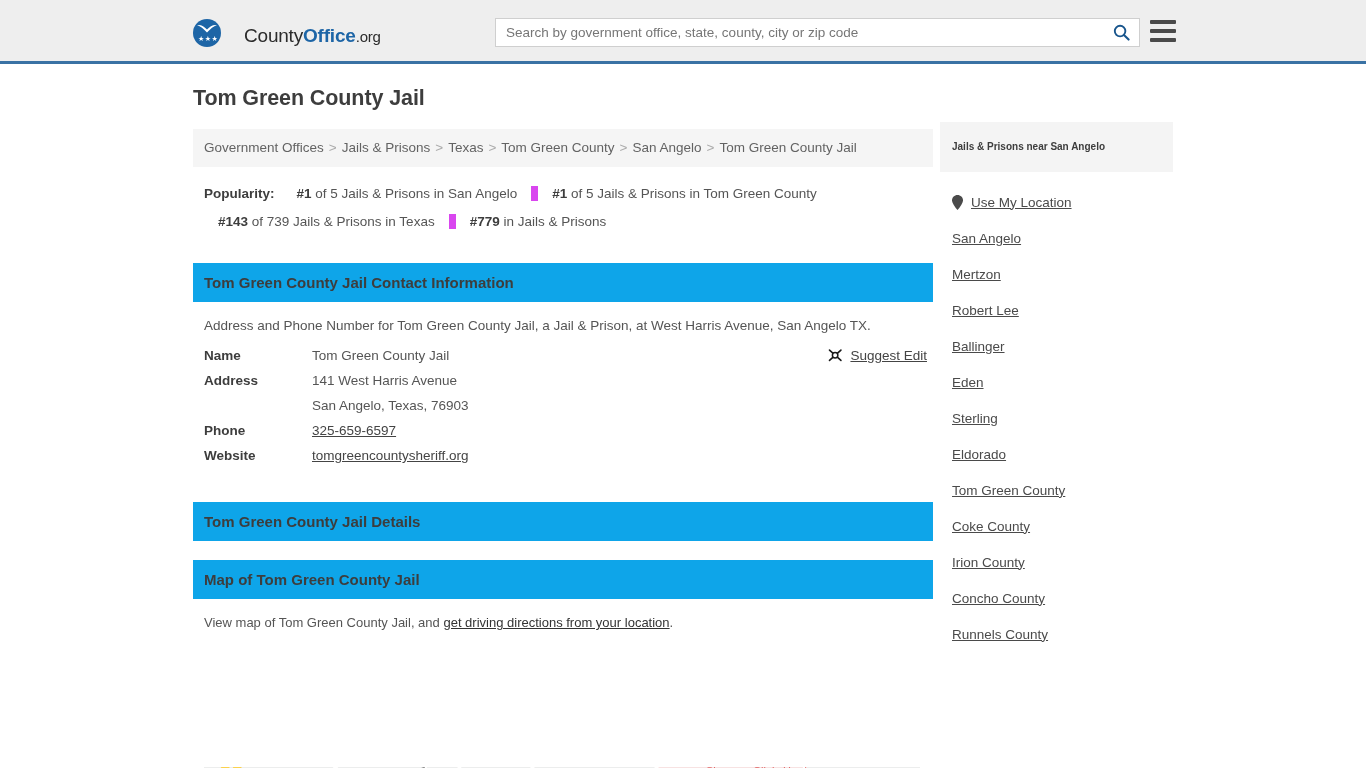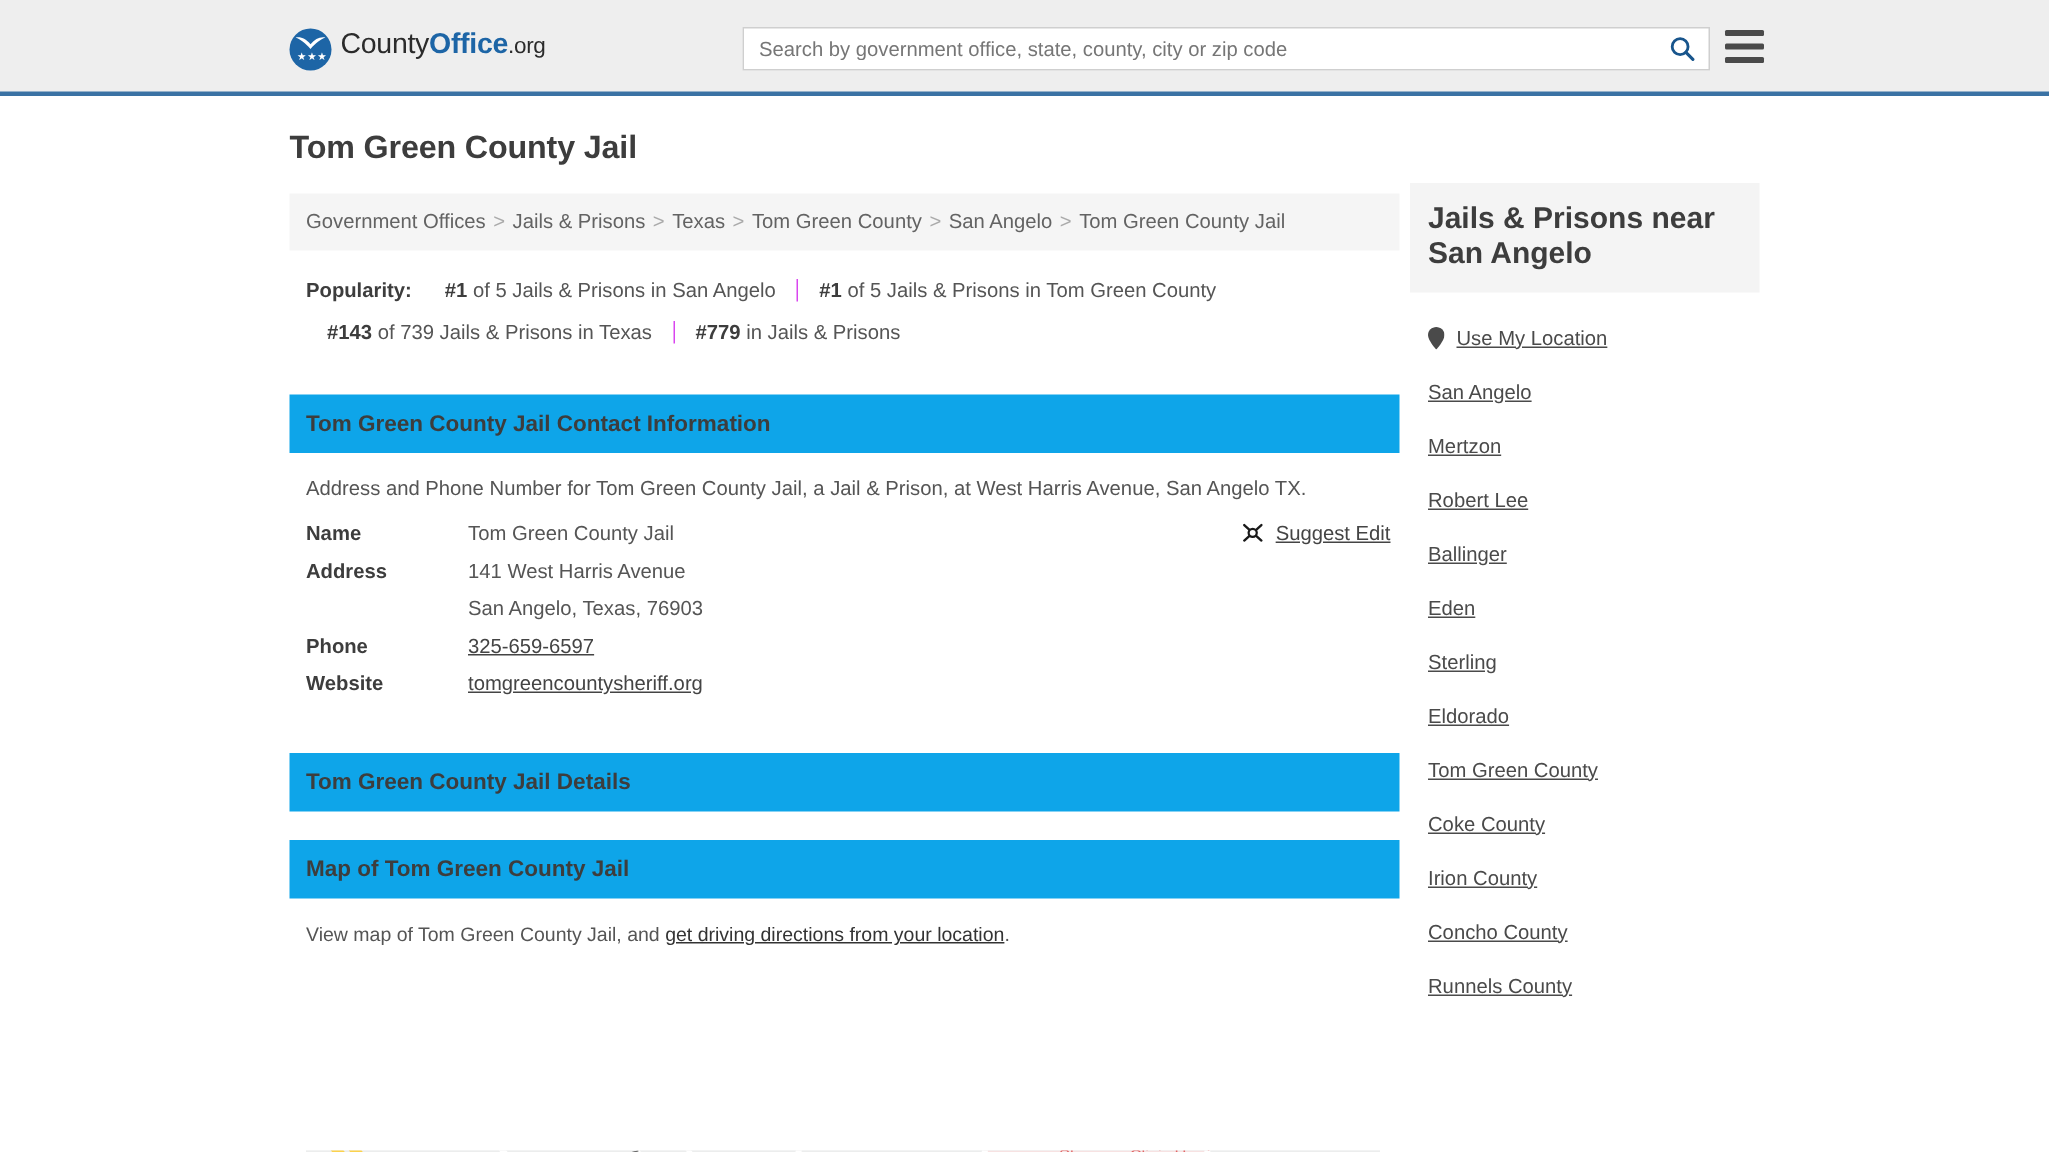--- a/index.html
+++ b/index.html
@@ -20,22 +20,22 @@
     border-bottom: 3px solid #3a72a4;
     position: relative;
     display: flex;
     align-items: center;
   }
   .logo-wrap {
     position: absolute;
     left: 193px;
     top: 19px;
     display: flex;
-    align-items: flex-start;
-    gap: 6px;
+    align-items: flex-end;
+    gap: 23px;
     text-decoration: none;
   }
   .logo-mark {
     width: 28px; height: 28px;
     border-radius: 50%;
     background: #1d65a6;
     position: relative;
     flex: none;
     overflow: hidden;
   }
@@ -161,21 +161,21 @@
     font-weight: bold;
     color: #3d3d3d;
     margin-right: 8px;
   }
   .pop-item {
     padding: 0 14px;
     white-space: nowrap;
   }
   .pop-item:first-of-type { padding-left: 0; }
   .pop-item.bordered {
-    border-left: 1px solid #d946ef;
+    border-left: 7px solid #d946ef;
   }
   .pop-item b { color: #3d3d3d; font-weight: bold; }
 
   
   .section-bar {
     background: #0ea5e9;
     padding: 11px 11px;
     margin-top: 22px;
     font-size: 15px;
     font-weight: bold;
@@ -260,21 +260,21 @@
   .map-yellow {
     position: absolute;
     background: #fbd24d;
     transform-origin: 0 0;
   }
 
   
   .side-head {
     background: #f4f4f4;
     padding: 13px 12px 14px 12px;
-    font-size: 20px;
+    font-size: 10px;
     font-weight: bold;
     color: #3d3d3d;
     line-height: 23px;
   }
   .side-list { padding: 12px 12px 0 12px; }
   .side-item {
     display: flex;
     align-items: center;
     gap: 8px;
     height: 36px;

